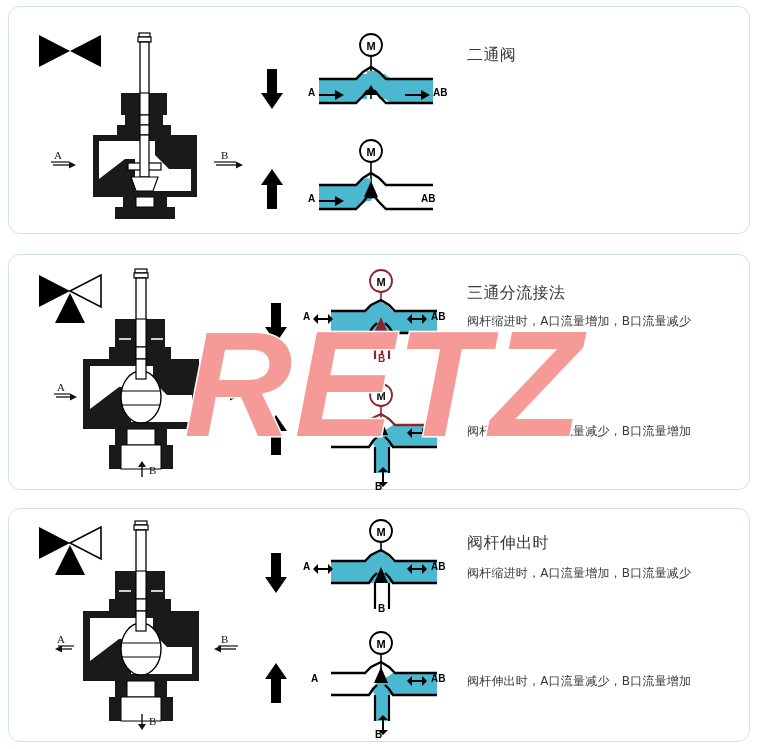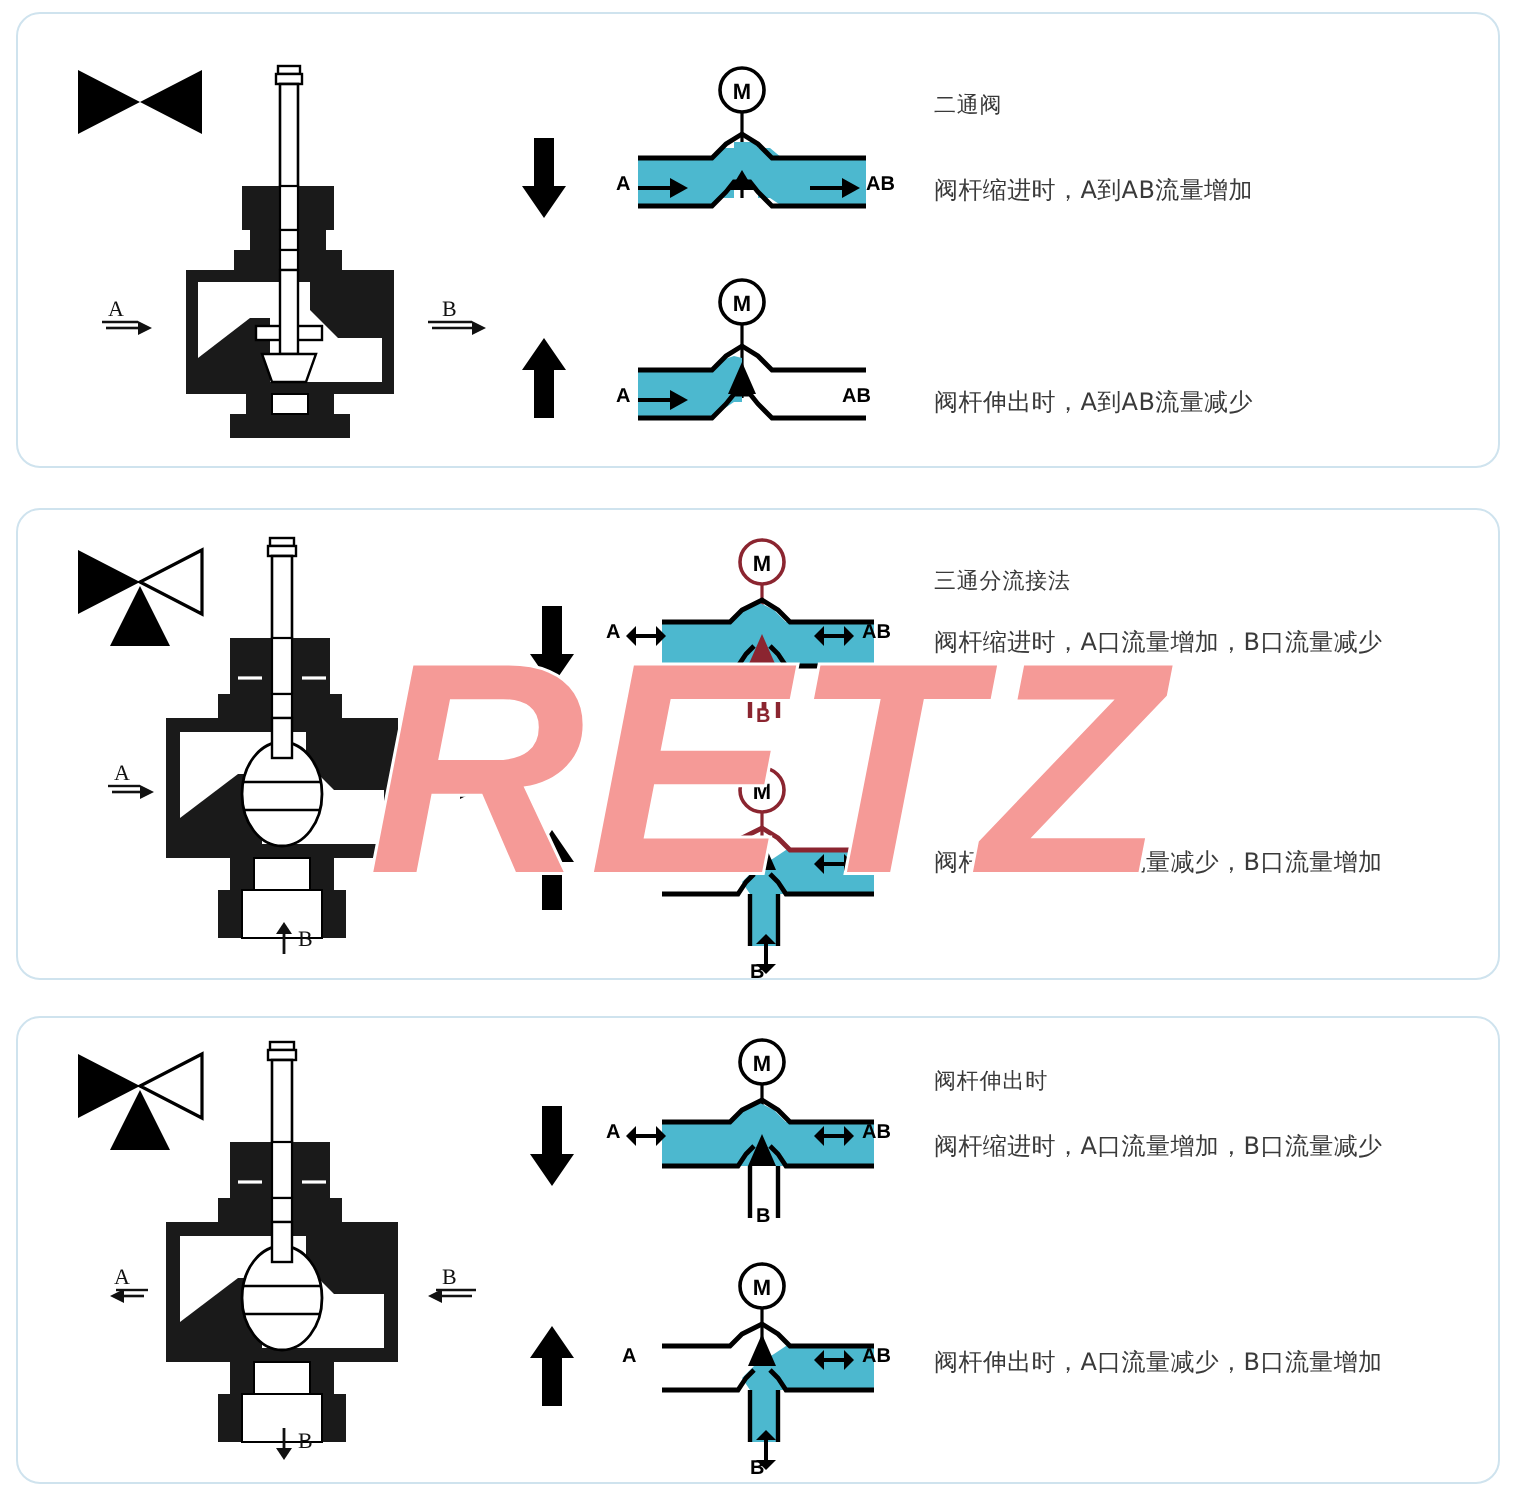--- a/index.html
+++ b/index.html
@@ -38,21 +38,21 @@
   
   .stem-arrow{position:absolute;}
 
   
   .txt{
     position:absolute;
     color:#3a3a3a;
     white-space:nowrap;
     font-family:"DejaVu Sans","Liberation Sans",sans-serif;
   }
-  .title-txt{font-size:11px;letter-spacing:.4px;}
+  .title-txt{font-size:16px;letter-spacing:.4px;}
   .desc-txt{font-size:12px;letter-spacing:.2px;}
 
   
   .port-lbl{
     position:absolute;
     font-size:10px;
     font-weight:bold;
     color:#000;
     font-family:"Liberation Sans",sans-serif;
   }
@@ -202,22 +202,20 @@
     <div class="port-lbl" style="left:299px;top:186px;">A</div>
     <div class="flow-schematic" style="left:310px;top:186px;">
       <svg width="26" height="12" viewBox="0 0 26 12">
         <line x1="0" y1="6" x2="17" y2="6" stroke="#000" stroke-width="2"></line>
         <polygon points="16,1 25,6 16,11" fill="#000"></polygon>
       </svg>
     </div>
     <div class="port-lbl" style="left:412px;top:186px;">AB</div>
 
     <div class="txt title-txt" style="left:458px;top:38px;">二通阀</div>
-    <div class="txt desc-txt" style="left:458px;top:80px;">阀杆缩进时，A到AB流量增加</div>
-    <div class="txt desc-txt" style="left:458px;top:186px;">阀杆伸出时，A到AB流量减少</div>
   </div>
 
   <div class="panel" id="panel-2">
 
     <div class="valve-symbol" style="left:28px;top:14px;">
       <svg width="70" height="56" viewBox="0 0 70 56">
         <polygon points="2,6 2,38 33,22" fill="#000"></polygon>
         <polygon points="64,6 64,38 33,22" fill="#fff" stroke="#000" stroke-width="1.6"></polygon>
         <polygon points="18,54 48,54 33,24" fill="#000"></polygon>
       </svg>

